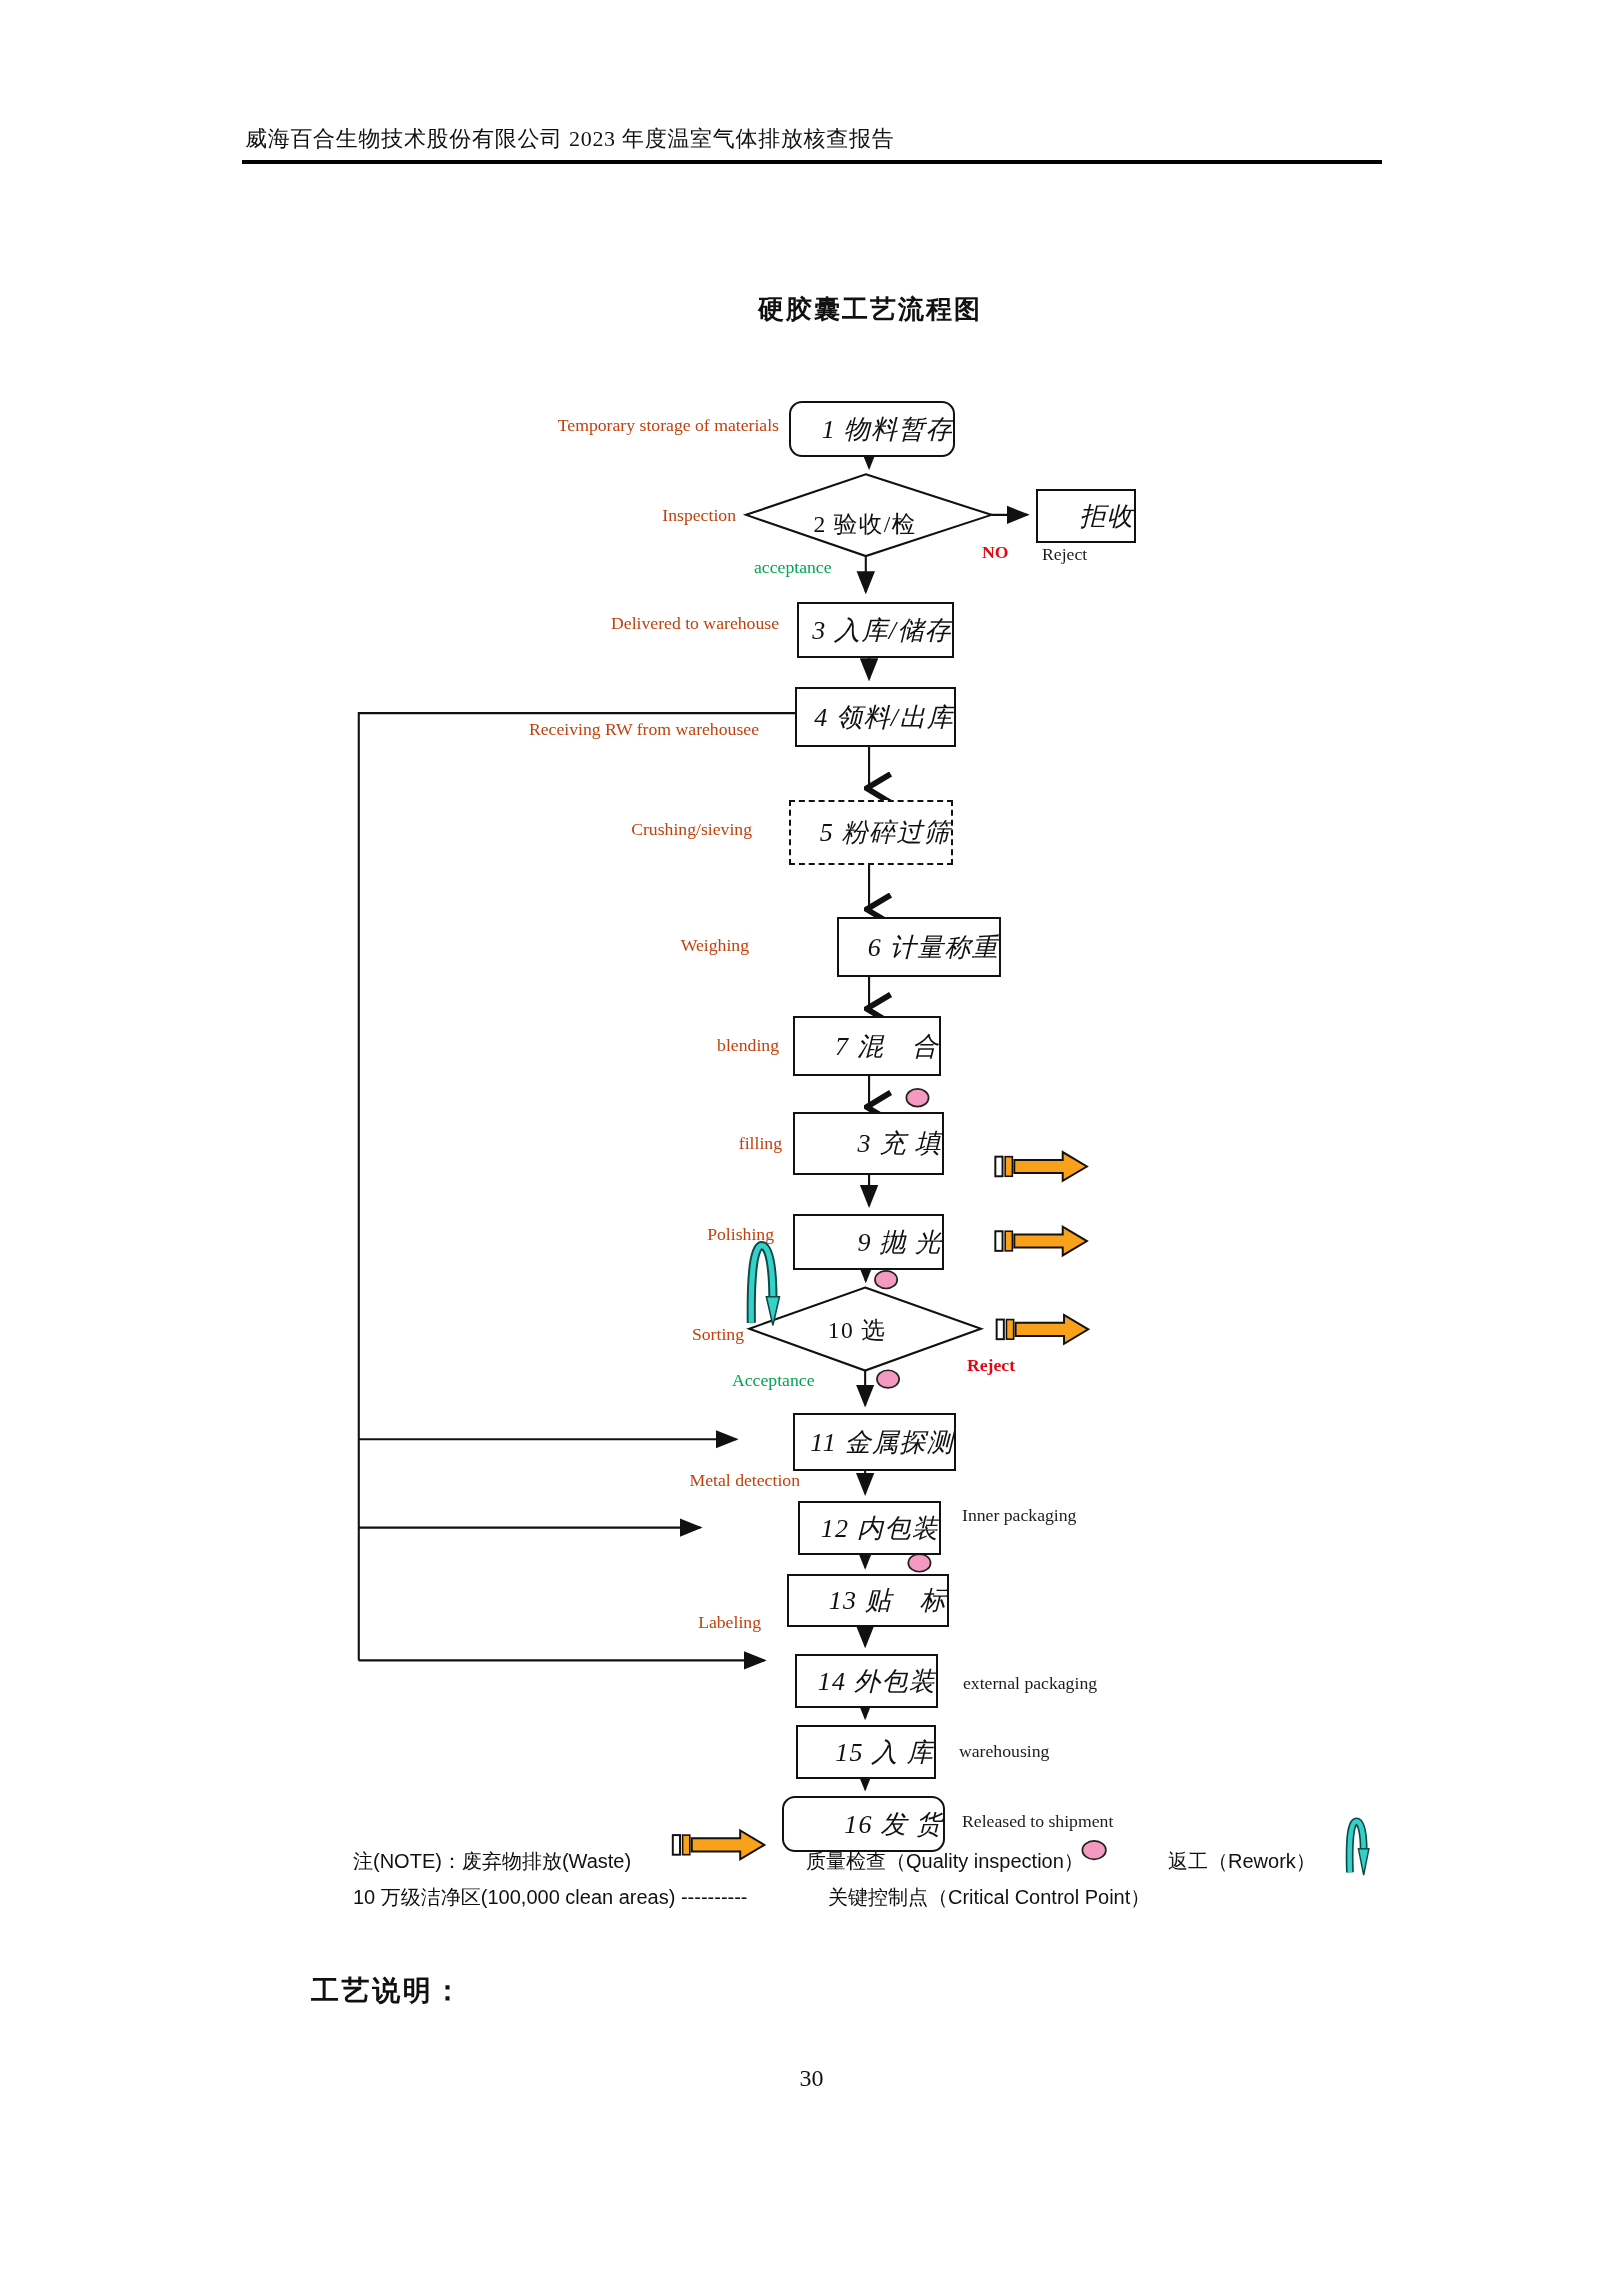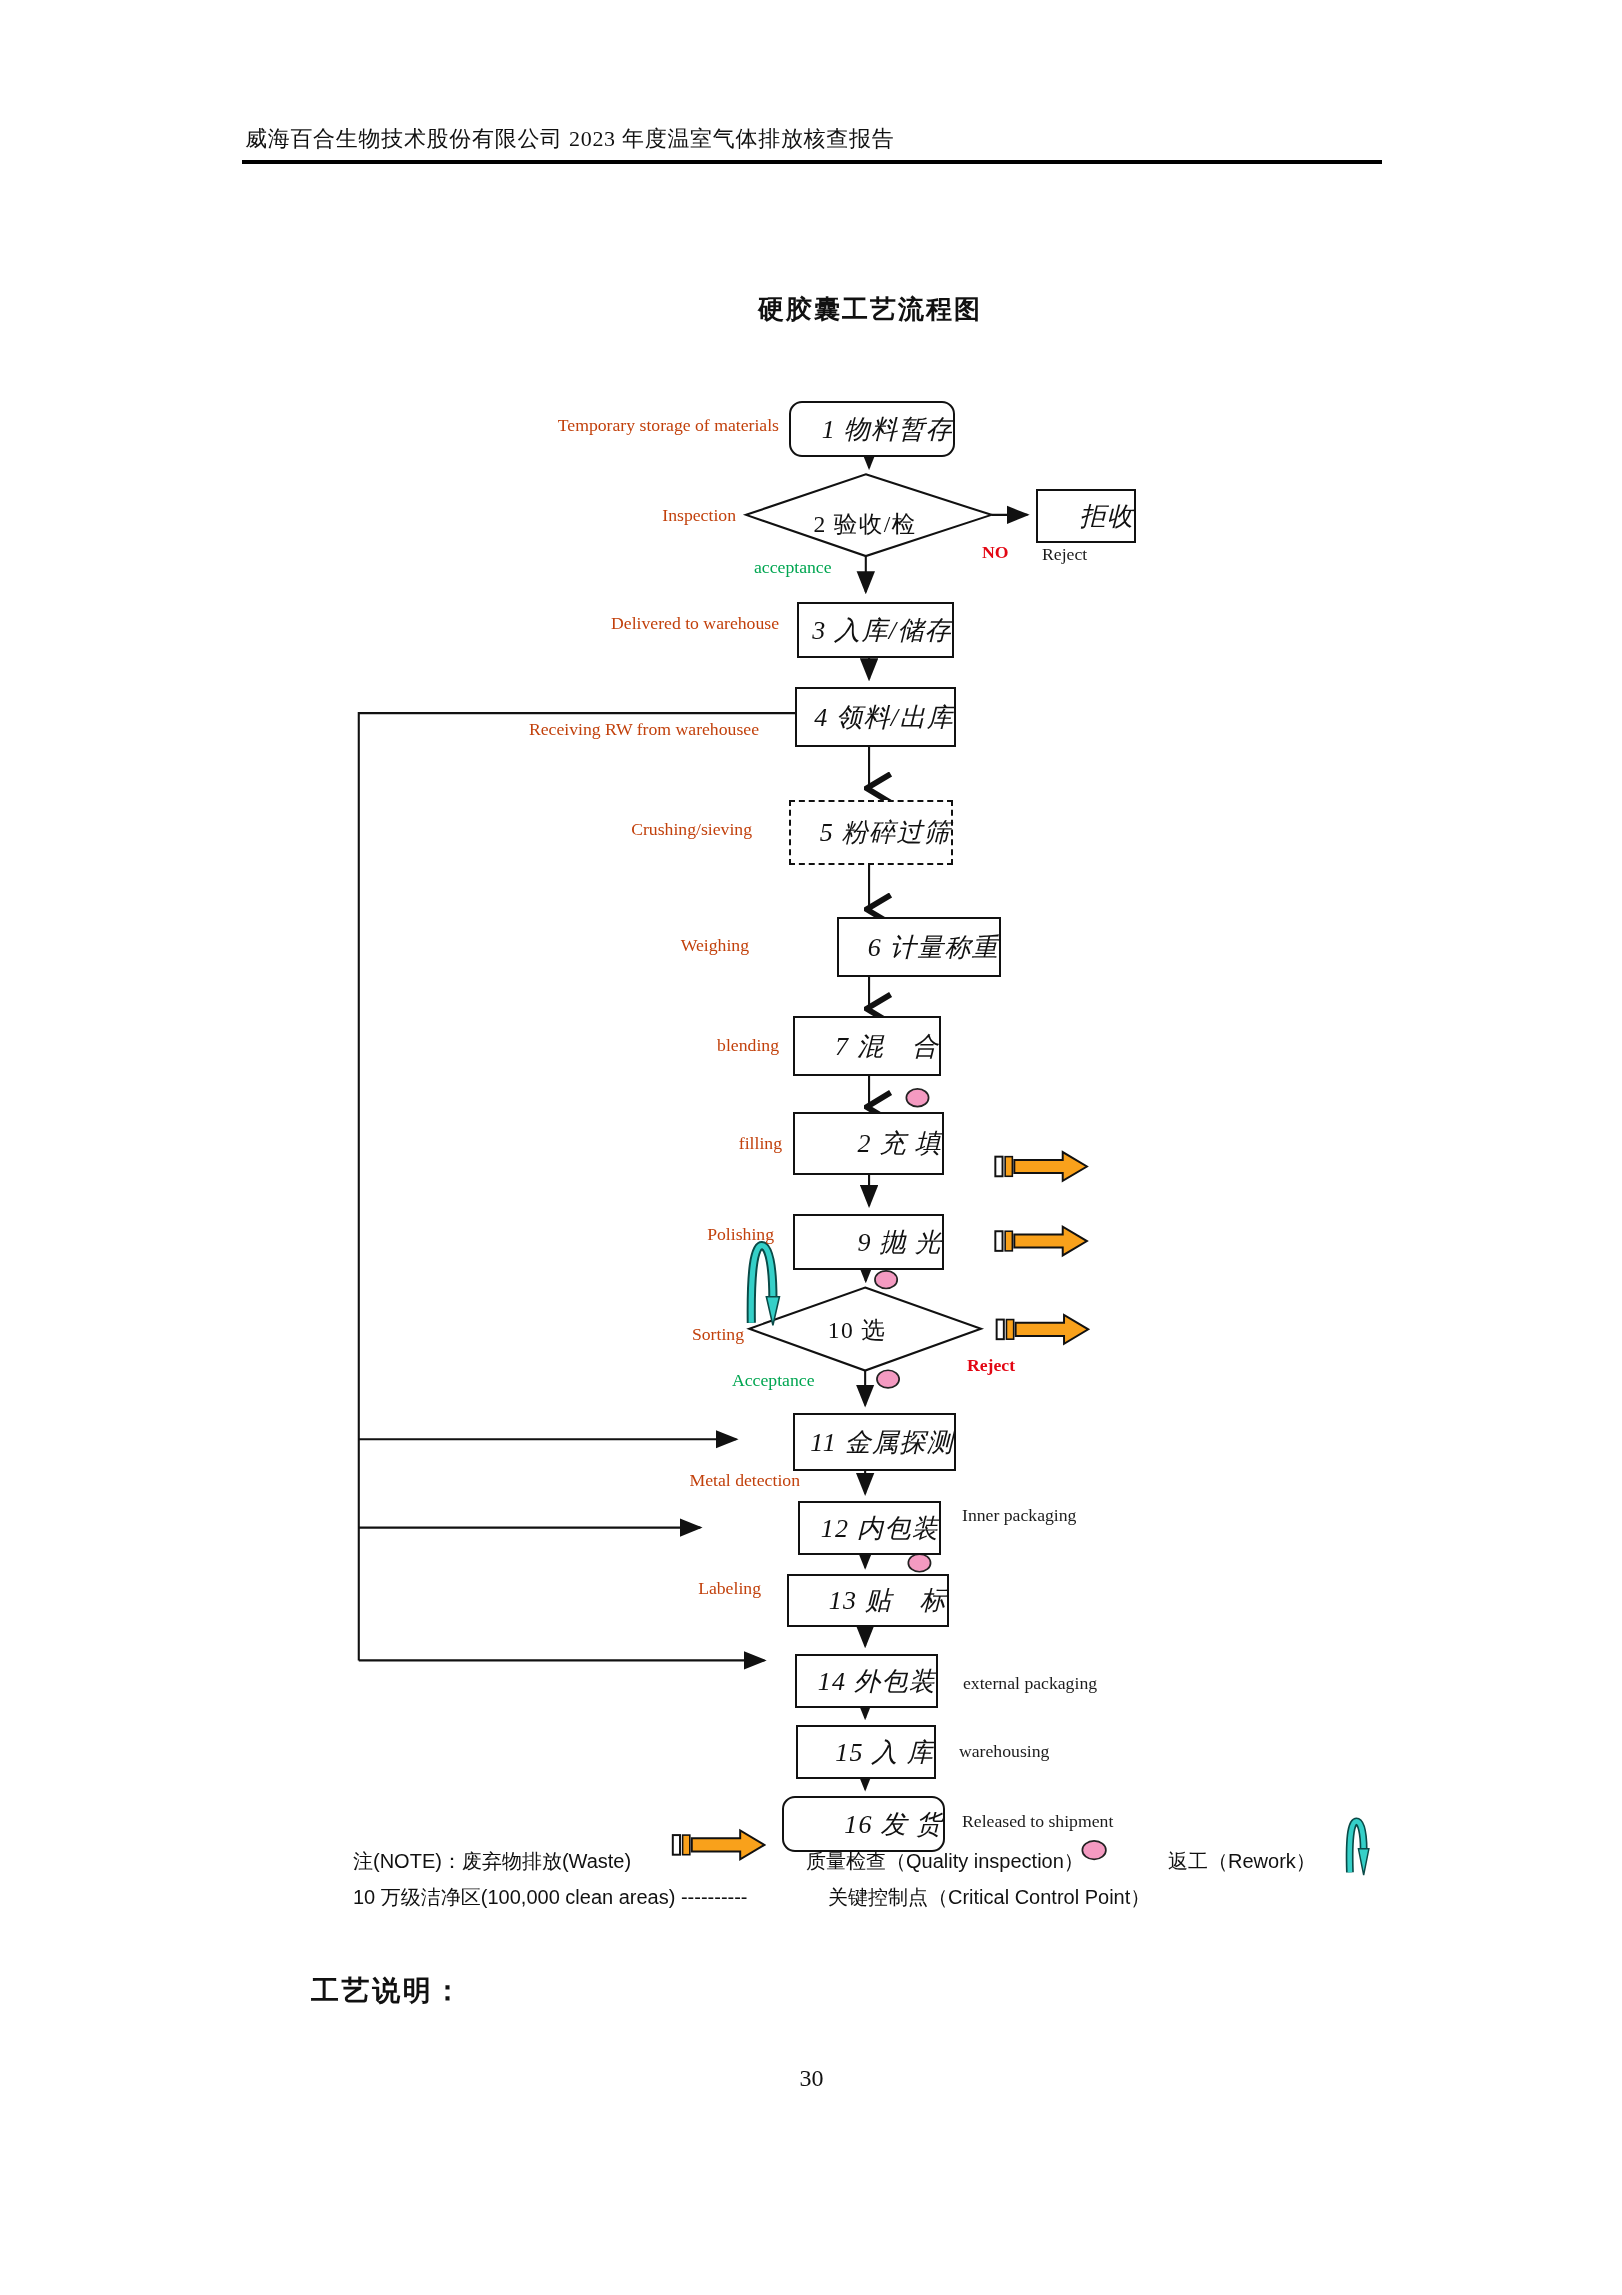--- a/index.html
+++ b/index.html
@@ -131,21 +131,21 @@
   <div class="box dashed" style="left:789px;top:800px;width:160px;height:61px;">
       <span>5 粉碎过筛</span>
     </div>
   <div class="box" style="left:789px;top:917px;width:160px;height:56px;margin-left:48px;">
       <span>6 计量称重</span>
     </div>
   <div class="box" style="left:793px;top:1016px;width:144px;height:56px;">
       <span>7 混　合</span>
     </div>
   <div class="box" style="left:793px;top:1112px;width:147px;height:59px;">
-      <span>2 充 填</span>
+      <span>3 充 填</span>
     </div>
   <div class="box" style="left:793px;top:1214px;width:147px;height:52px;">
       <span>9 抛 光</span>
     </div>
   <div class="dtext" style="left:759px;top:1314px;width:196px;height:31px;">
       <span>10 选</span>
     </div>
   <div class="box" style="left:793px;top:1413px;width:159px;height:54px;">
       <span>11 金属探测</span>
     </div>
@@ -169,21 +169,21 @@
   <div class="lbl" style="left:605px;top:505px;width:131px;">Inspection</div>
   <div class="lbl" style="left:550px;top:613px;width:229px;">Delivered to warehouse</div>
   <div class="lbl" style="left:497px;top:719px;width:262px;">Receiving RW from warehousee</div>
   <div class="lbl" style="left:556px;top:819px;width:196px;">Crushing/sieving</div>
   <div class="lbl" style="left:618px;top:935px;width:131px;">Weighing</div>
   <div class="lbl" style="left:648px;top:1035px;width:131px;">blending</div>
   <div class="lbl" style="left:651px;top:1133px;width:131px;">filling</div>
   <div class="lbl" style="left:643px;top:1224px;width:131px;">Polishing</div>
   <div class="lbl" style="left:613px;top:1324px;width:131px;">Sorting</div>
   <div class="lbl" style="left:669px;top:1470px;width:131px;">Metal detection</div>
-  <div class="lbl" style="left:630px;top:1578px;width:131px;">Labeling</div>
+  <div class="lbl" style="left:630px;top:1612px;width:131px;">Labeling</div>
 
   <div class="lblR" style="left:1042px;top:544px;">Reject</div>
   <div class="lblR" style="left:962px;top:1505px;">Inner packaging</div>
   <div class="lblR" style="left:963px;top:1673px;">external packaging</div>
   <div class="lblR" style="left:959px;top:1741px;">warehousing</div>
   <div class="lblR" style="left:962px;top:1811px;">Released to shipment</div>
 
   <div class="green" style="left:754px;top:557px;">acceptance</div>
   <div class="red" style="left:982px;top:542px;">NO</div>
   <div class="green" style="left:732px;top:1370px;">Acceptance</div>

